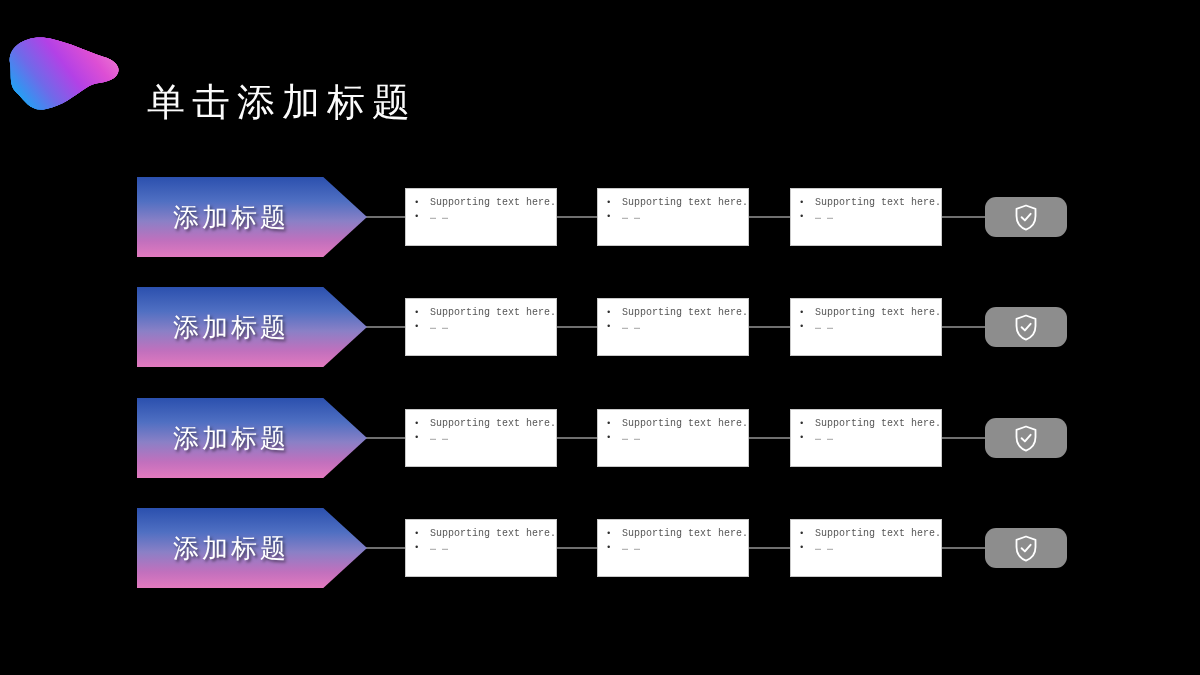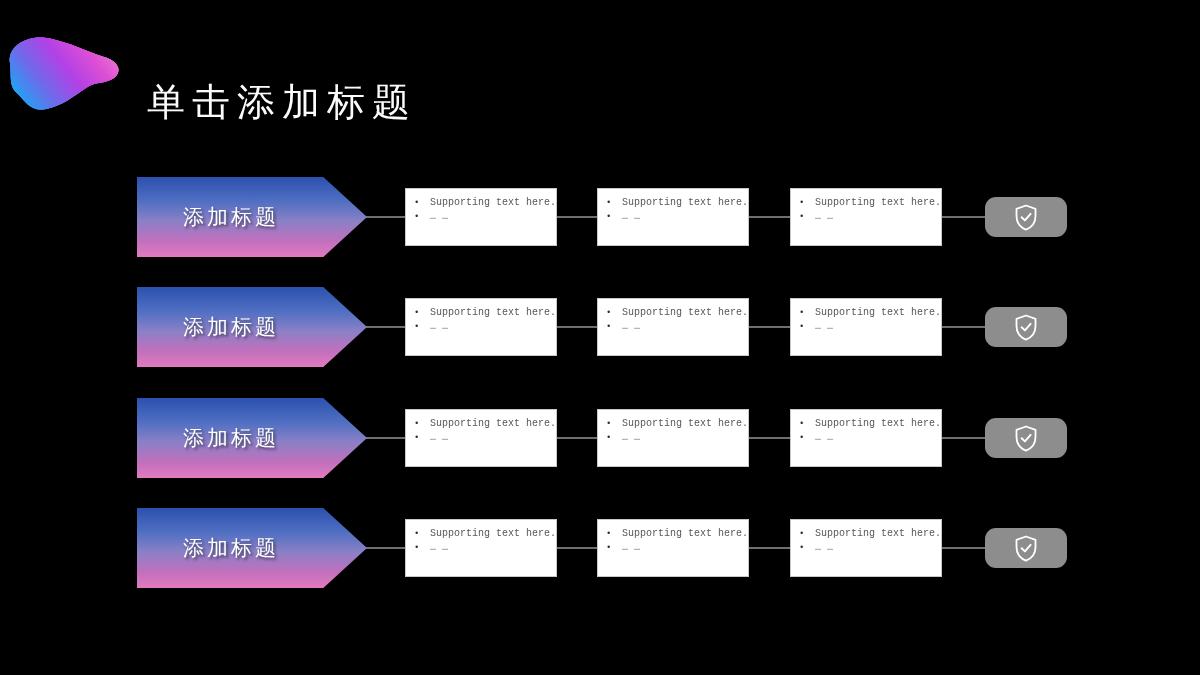--- a/index.html
+++ b/index.html
@@ -43,21 +43,21 @@
     background: linear-gradient(180deg,
       var(--arrow-gradient-top, #2b50ae) 0%,
       #4f6fc2 30%,
       var(--arrow-gradient-mid, #8a80c6) 55%,
       #c170bd 80%,
       var(--arrow-gradient-bottom, #e37abf) 100%);
   }
   .arrow-label {
     color: var(--arrow-label-text, #ffffff);
     font-family: "DejaVu Serif", "Liberation Serif", serif;
-    font-size: 21px; letter-spacing: 3px; white-space: nowrap;
+    font-size: 26px; letter-spacing: 3px; white-space: nowrap;
     text-shadow: 2px 2px 3px rgba(0,0,0,0.55);
   }
 
   .sbox {
     position: absolute; top: 11px; width: 152px; height: 58px;
     box-sizing: border-box;
     background: var(--box-background, #ffffff);
     border: 1px solid #c9c9c9;
     padding: 7px 4px 0 8px;
   }

